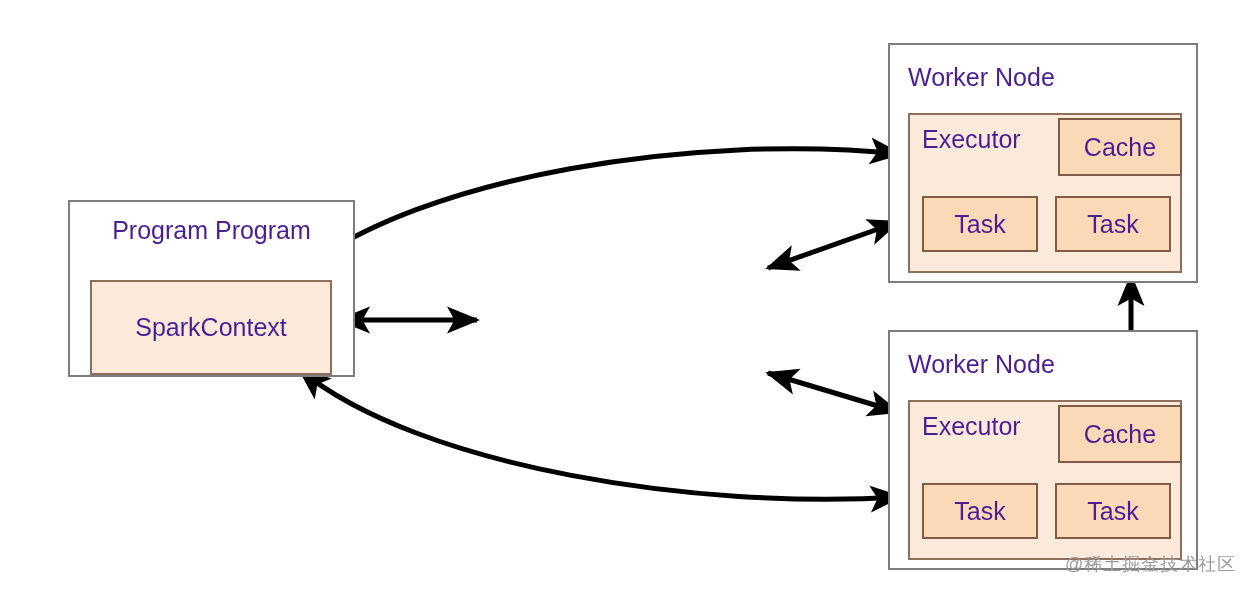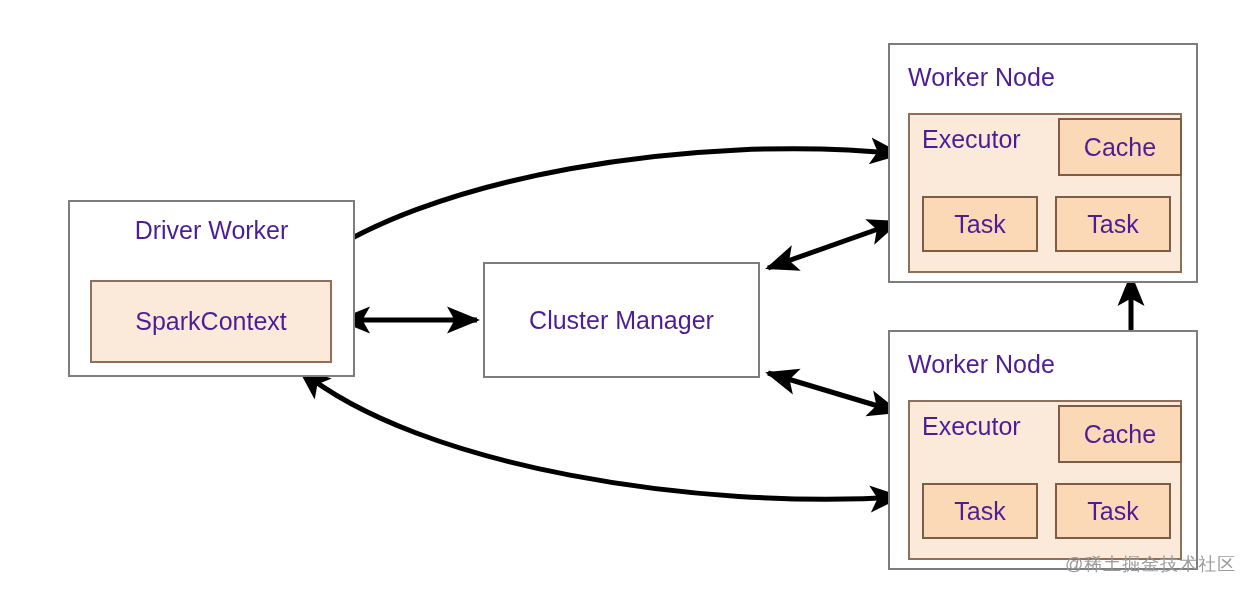--- a/index.html
+++ b/index.html
@@ -90,30 +90,27 @@
     <line x1="340" y1="320" x2="477" y2="320" stroke="#000000" stroke-width="5" marker-end="url(#ah)" marker-start="url(#ah-start)"></line>
 
     <line x1="768" y1="268" x2="898" y2="222" stroke="#000000" stroke-width="5" marker-end="url(#ah)" marker-start="url(#ah-start)"></line>
 
     <line x1="768" y1="373" x2="898" y2="412" stroke="#000000" stroke-width="5" marker-end="url(#ah)" marker-start="url(#ah-start)"></line>
 
     <line x1="1131" y1="276" x2="1131" y2="398" stroke="#000000" stroke-width="5" marker-end="url(#ah)" marker-start="url(#ah-start)"></line>
   </svg>
 
   <div class="box plain-box" style="left:68px; top:200px; width:287px; height:177px;">
-    <div class="label title-top" style="top:16px; font-size:25px;">Driver Worker</div>
+    <div class="label title-top" style="top:16px; font-size:25px;">Program Program</div>
   </div>
 
-  <div class="box peach-light" style="left:90px; top:280px; width:242px; height:83px; align-items:center;">
+  <div class="box peach-light" style="left:90px; top:280px; width:242px; height:95px; align-items:center;">
     <div class="label" style="font-size:25px;">SparkContext</div>
   </div>
 
-  <div class="box plain-box" style="left:483px; top:262px; width:277px; height:116px; align-items:center;">
-    <div class="label" style="font-size:25px;">Cluster Manager</div>
-  </div>
 
   <div class="box plain-box" style="left:888px; top:43px; width:310px; height:240px;">
     <div class="label title-left" style="left:18px; top:20px; font-size:25px;">Worker Node</div>
   </div>
 
   <div class="box peach-light" style="left:908px; top:113px; width:274px; height:160px;">
     <div class="label title-left" style="left:12px; top:12px; font-size:25px;">Executor</div>
   </div>
 
   <div class="box peach-deep" style="left:1058px; top:118px; width:124px; height:58px; align-items:center;">

